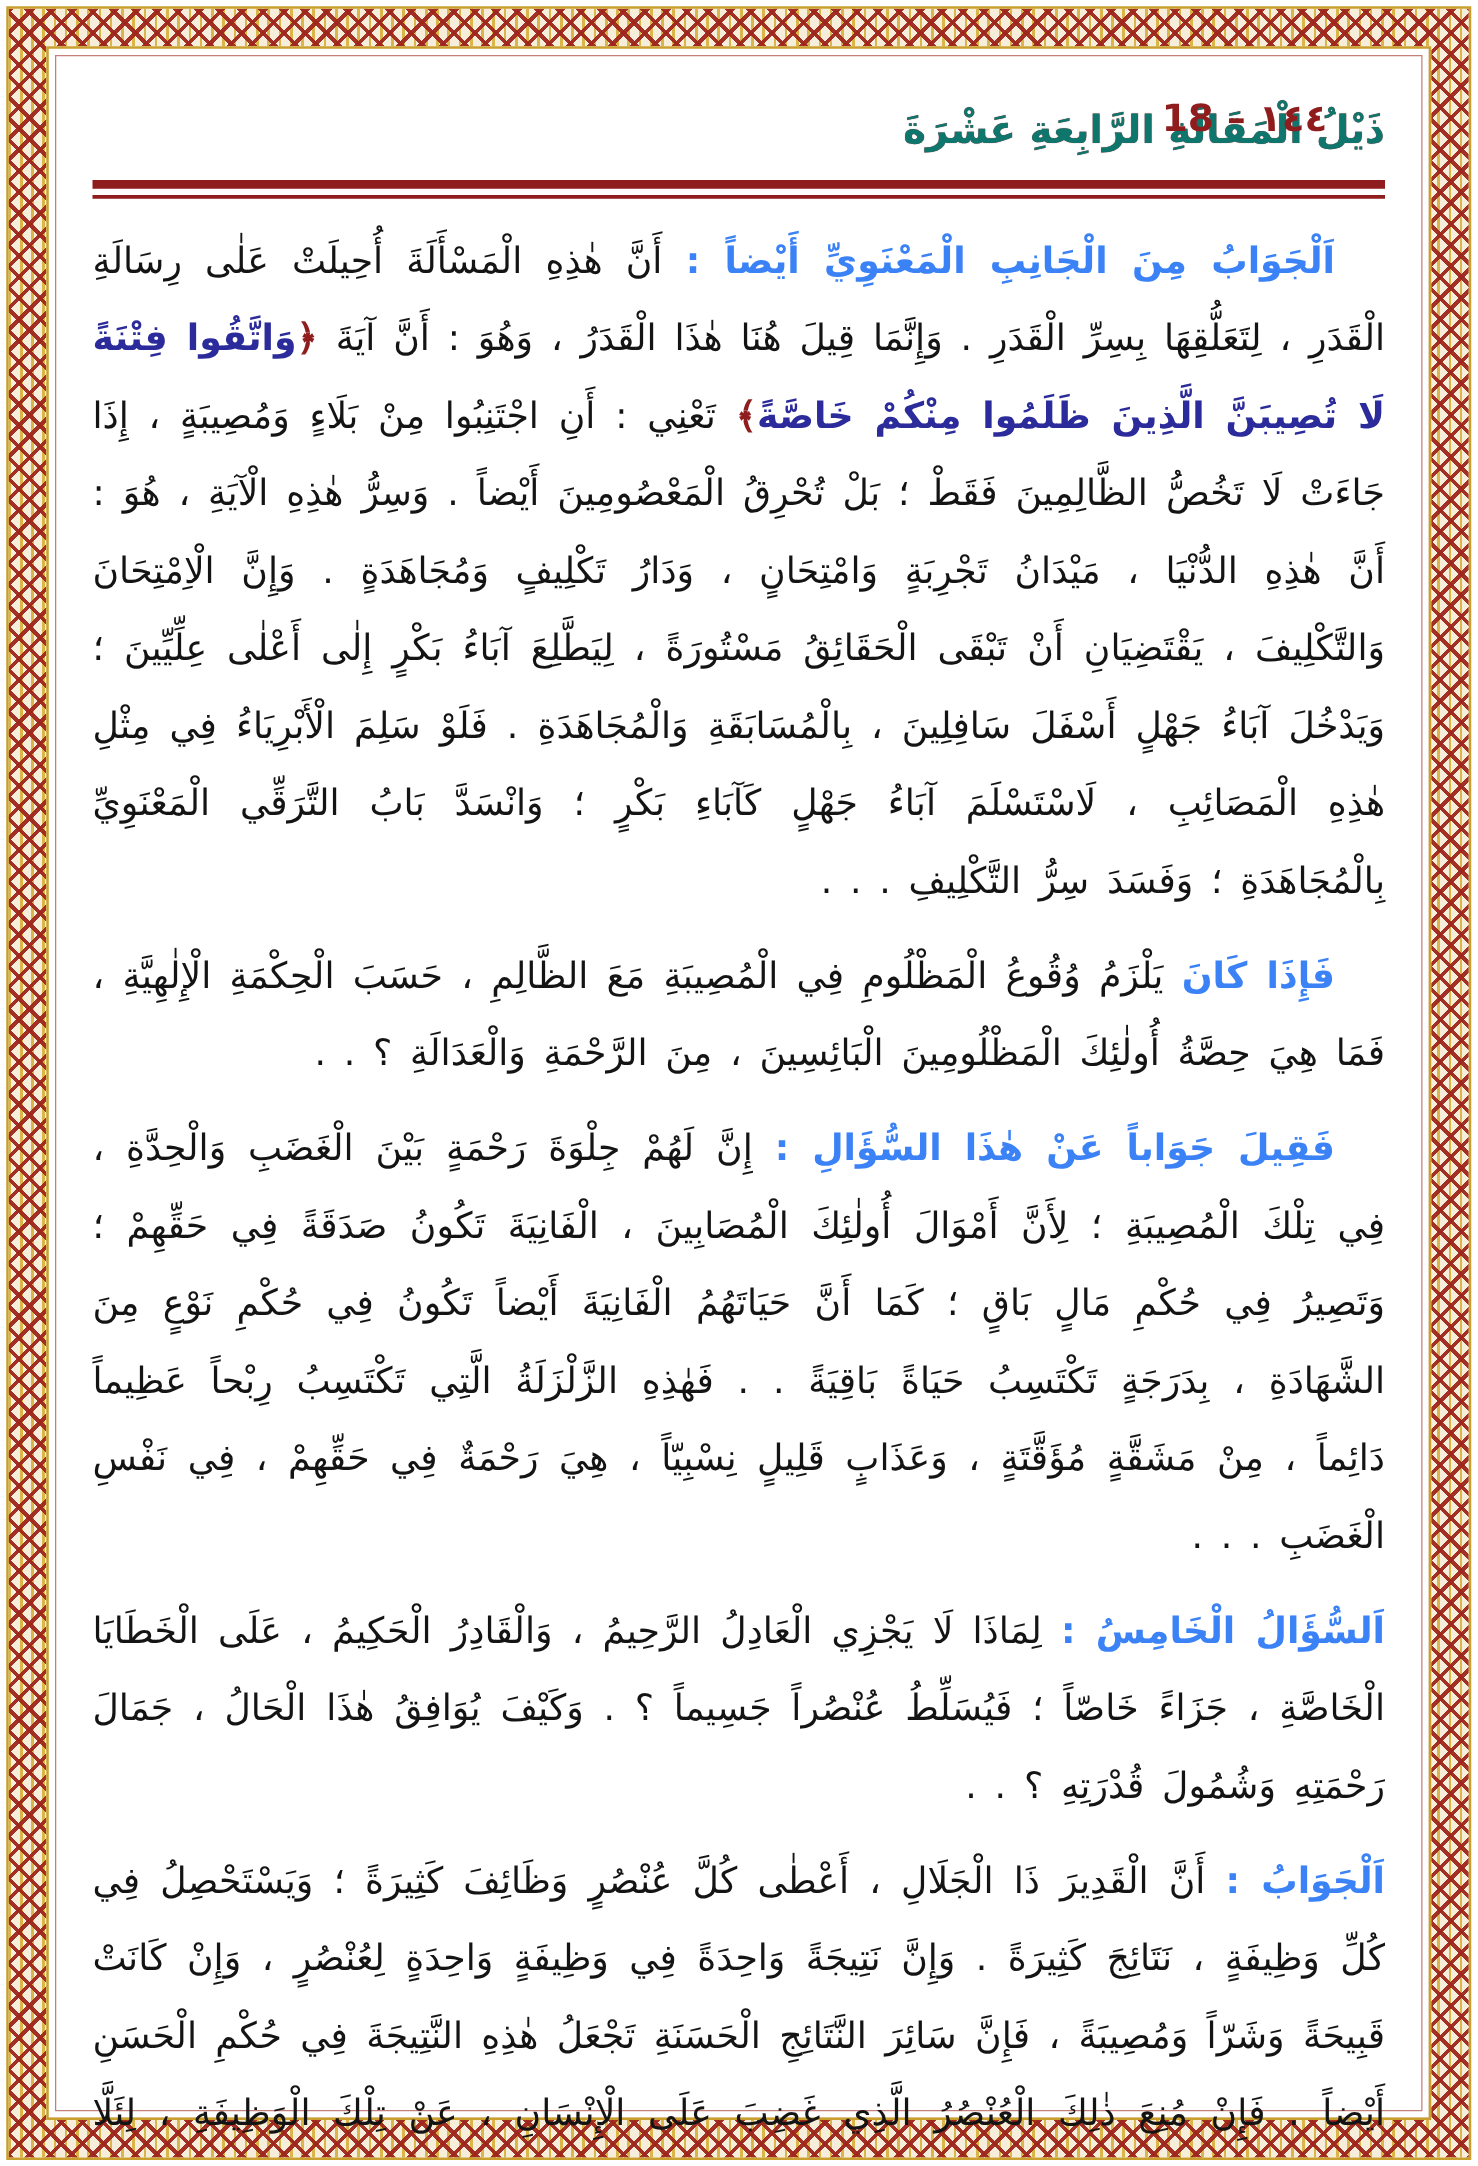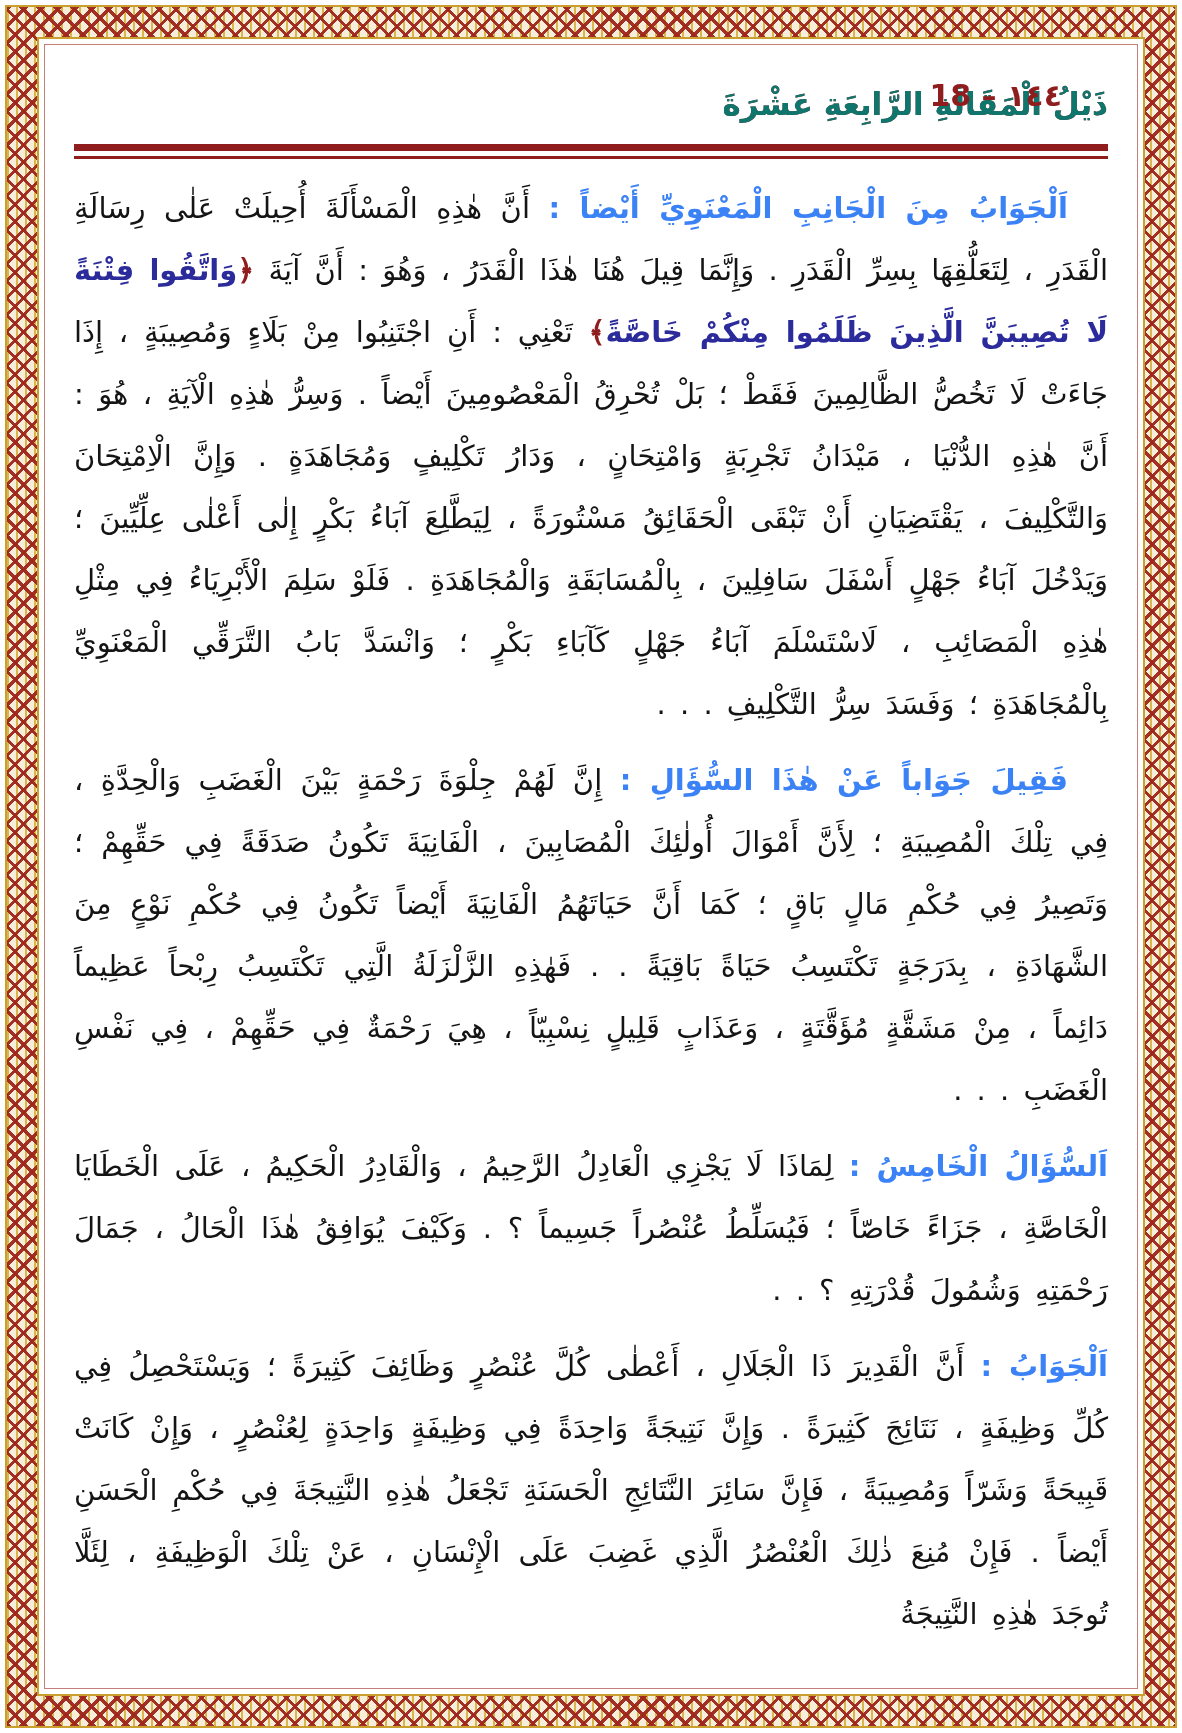--- a/index.html
+++ b/index.html
@@ -108,20 +108,24 @@
 
     <div class="body-text">
 
       <p class="indent">
         <span class="lead">اَلْجَوَابُ مِنَ الْجَانِبِ الْمَعْنَوِيِّ أَيْضاً :</span>
         <span>أَنَّ هٰذِهِ الْمَسْأَلَةَ أُحِيلَتْ عَلٰى رِسَالَةِ الْقَدَرِ ، لِتَعَلُّقِهَا بِسِرِّ الْقَدَرِ . وَإِنَّمَا قِيلَ هُنَا هٰذَا الْقَدَرُ ، وَهُوَ : أَنَّ آيَةَ</span>
         <span class="bracket">﴿</span><span class="verse">وَاتَّقُوا فِتْنَةً لَا تُصِيبَنَّ الَّذِينَ ظَلَمُوا مِنْكُمْ خَاصَّةً</span><span class="bracket">﴾</span>
         <span>تَعْنِي : أَنِ اجْتَنِبُوا مِنْ بَلَاءٍ وَمُصِيبَةٍ ، إِذَا جَاءَتْ لَا تَخُصُّ الظَّالِمِينَ فَقَطْ ؛ بَلْ تُحْرِقُ الْمَعْصُومِينَ أَيْضاً . وَسِرُّ هٰذِهِ الْآيَةِ ، هُوَ : أَنَّ هٰذِهِ الدُّنْيَا ، مَيْدَانُ تَجْرِبَةٍ وَامْتِحَانٍ ، وَدَارُ تَكْلِيفٍ وَمُجَاهَدَةٍ . وَإِنَّ الْاِمْتِحَانَ وَالتَّكْلِيفَ ، يَقْتَضِيَانِ أَنْ تَبْقَى الْحَقَائِقُ مَسْتُورَةً ، لِيَطَّلِعَ آبَاءُ بَكْرٍ إِلٰى أَعْلٰى عِلِّيِّينَ ؛ وَيَدْخُلَ آبَاءُ جَهْلٍ أَسْفَلَ سَافِلِينَ ، بِالْمُسَابَقَةِ وَالْمُجَاهَدَةِ . فَلَوْ سَلِمَ الْأَبْرِيَاءُ فِي مِثْلِ هٰذِهِ الْمَصَائِبِ ، لَاسْتَسْلَمَ آبَاءُ جَهْلٍ كَآبَاءِ بَكْرٍ ؛ وَانْسَدَّ بَابُ التَّرَقِّي الْمَعْنَوِيِّ بِالْمُجَاهَدَةِ ؛ وَفَسَدَ سِرُّ التَّكْلِيفِ . . .</span>
       </p>
 
+      <p class="indent">
+        <span class="lead">فَإِذَا كَانَ</span>
+        <span>يَلْزَمُ وُقُوعُ الْمَظْلُومِ فِي الْمُصِيبَةِ مَعَ الظَّالِمِ ، حَسَبَ الْحِكْمَةِ الْإِلٰهِيَّةِ ، فَمَا هِيَ حِصَّةُ أُولٰئِكَ الْمَظْلُومِينَ الْبَائِسِينَ ، مِنَ الرَّحْمَةِ وَالْعَدَالَةِ ؟ . .</span>
+      </p>
 
       <p class="indent">
         <span class="lead">فَقِيلَ جَوَاباً عَنْ هٰذَا السُّؤَالِ :</span>
         <span>إِنَّ لَهُمْ جِلْوَةَ رَحْمَةٍ بَيْنَ الْغَضَبِ وَالْحِدَّةِ ، فِي تِلْكَ الْمُصِيبَةِ ؛ لِأَنَّ أَمْوَالَ أُولٰئِكَ الْمُصَابِينَ ، الْفَانِيَةَ تَكُونُ صَدَقَةً فِي حَقِّهِمْ ؛ وَتَصِيرُ فِي حُكْمِ مَالٍ بَاقٍ ؛ كَمَا أَنَّ حَيَاتَهُمُ الْفَانِيَةَ أَيْضاً تَكُونُ فِي حُكْمِ نَوْعٍ مِنَ الشَّهَادَةِ ، بِدَرَجَةٍ تَكْتَسِبُ حَيَاةً بَاقِيَةً . . فَهٰذِهِ الزَّلْزَلَةُ الَّتِي تَكْتَسِبُ رِبْحاً عَظِيماً دَائِماً ، مِنْ مَشَقَّةٍ مُؤَقَّتَةٍ ، وَعَذَابٍ قَلِيلٍ نِسْبِيّاً ، هِيَ رَحْمَةٌ فِي حَقِّهِمْ ، فِي نَفْسِ الْغَضَبِ . . .</span>
       </p>
 
       <p>
         <span class="lead">اَلسُّؤَالُ الْخَامِسُ :</span>
         <span>لِمَاذَا لَا يَجْزِي الْعَادِلُ الرَّحِيمُ ، وَالْقَادِرُ الْحَكِيمُ ، عَلَى الْخَطَايَا الْخَاصَّةِ ، جَزَاءً خَاصّاً ؛ فَيُسَلِّطُ عُنْصُراً جَسِيماً ؟ . وَكَيْفَ يُوَافِقُ هٰذَا الْحَالُ ، جَمَالَ رَحْمَتِهِ وَشُمُولَ قُدْرَتِهِ ؟ . .</span>
       </p>

